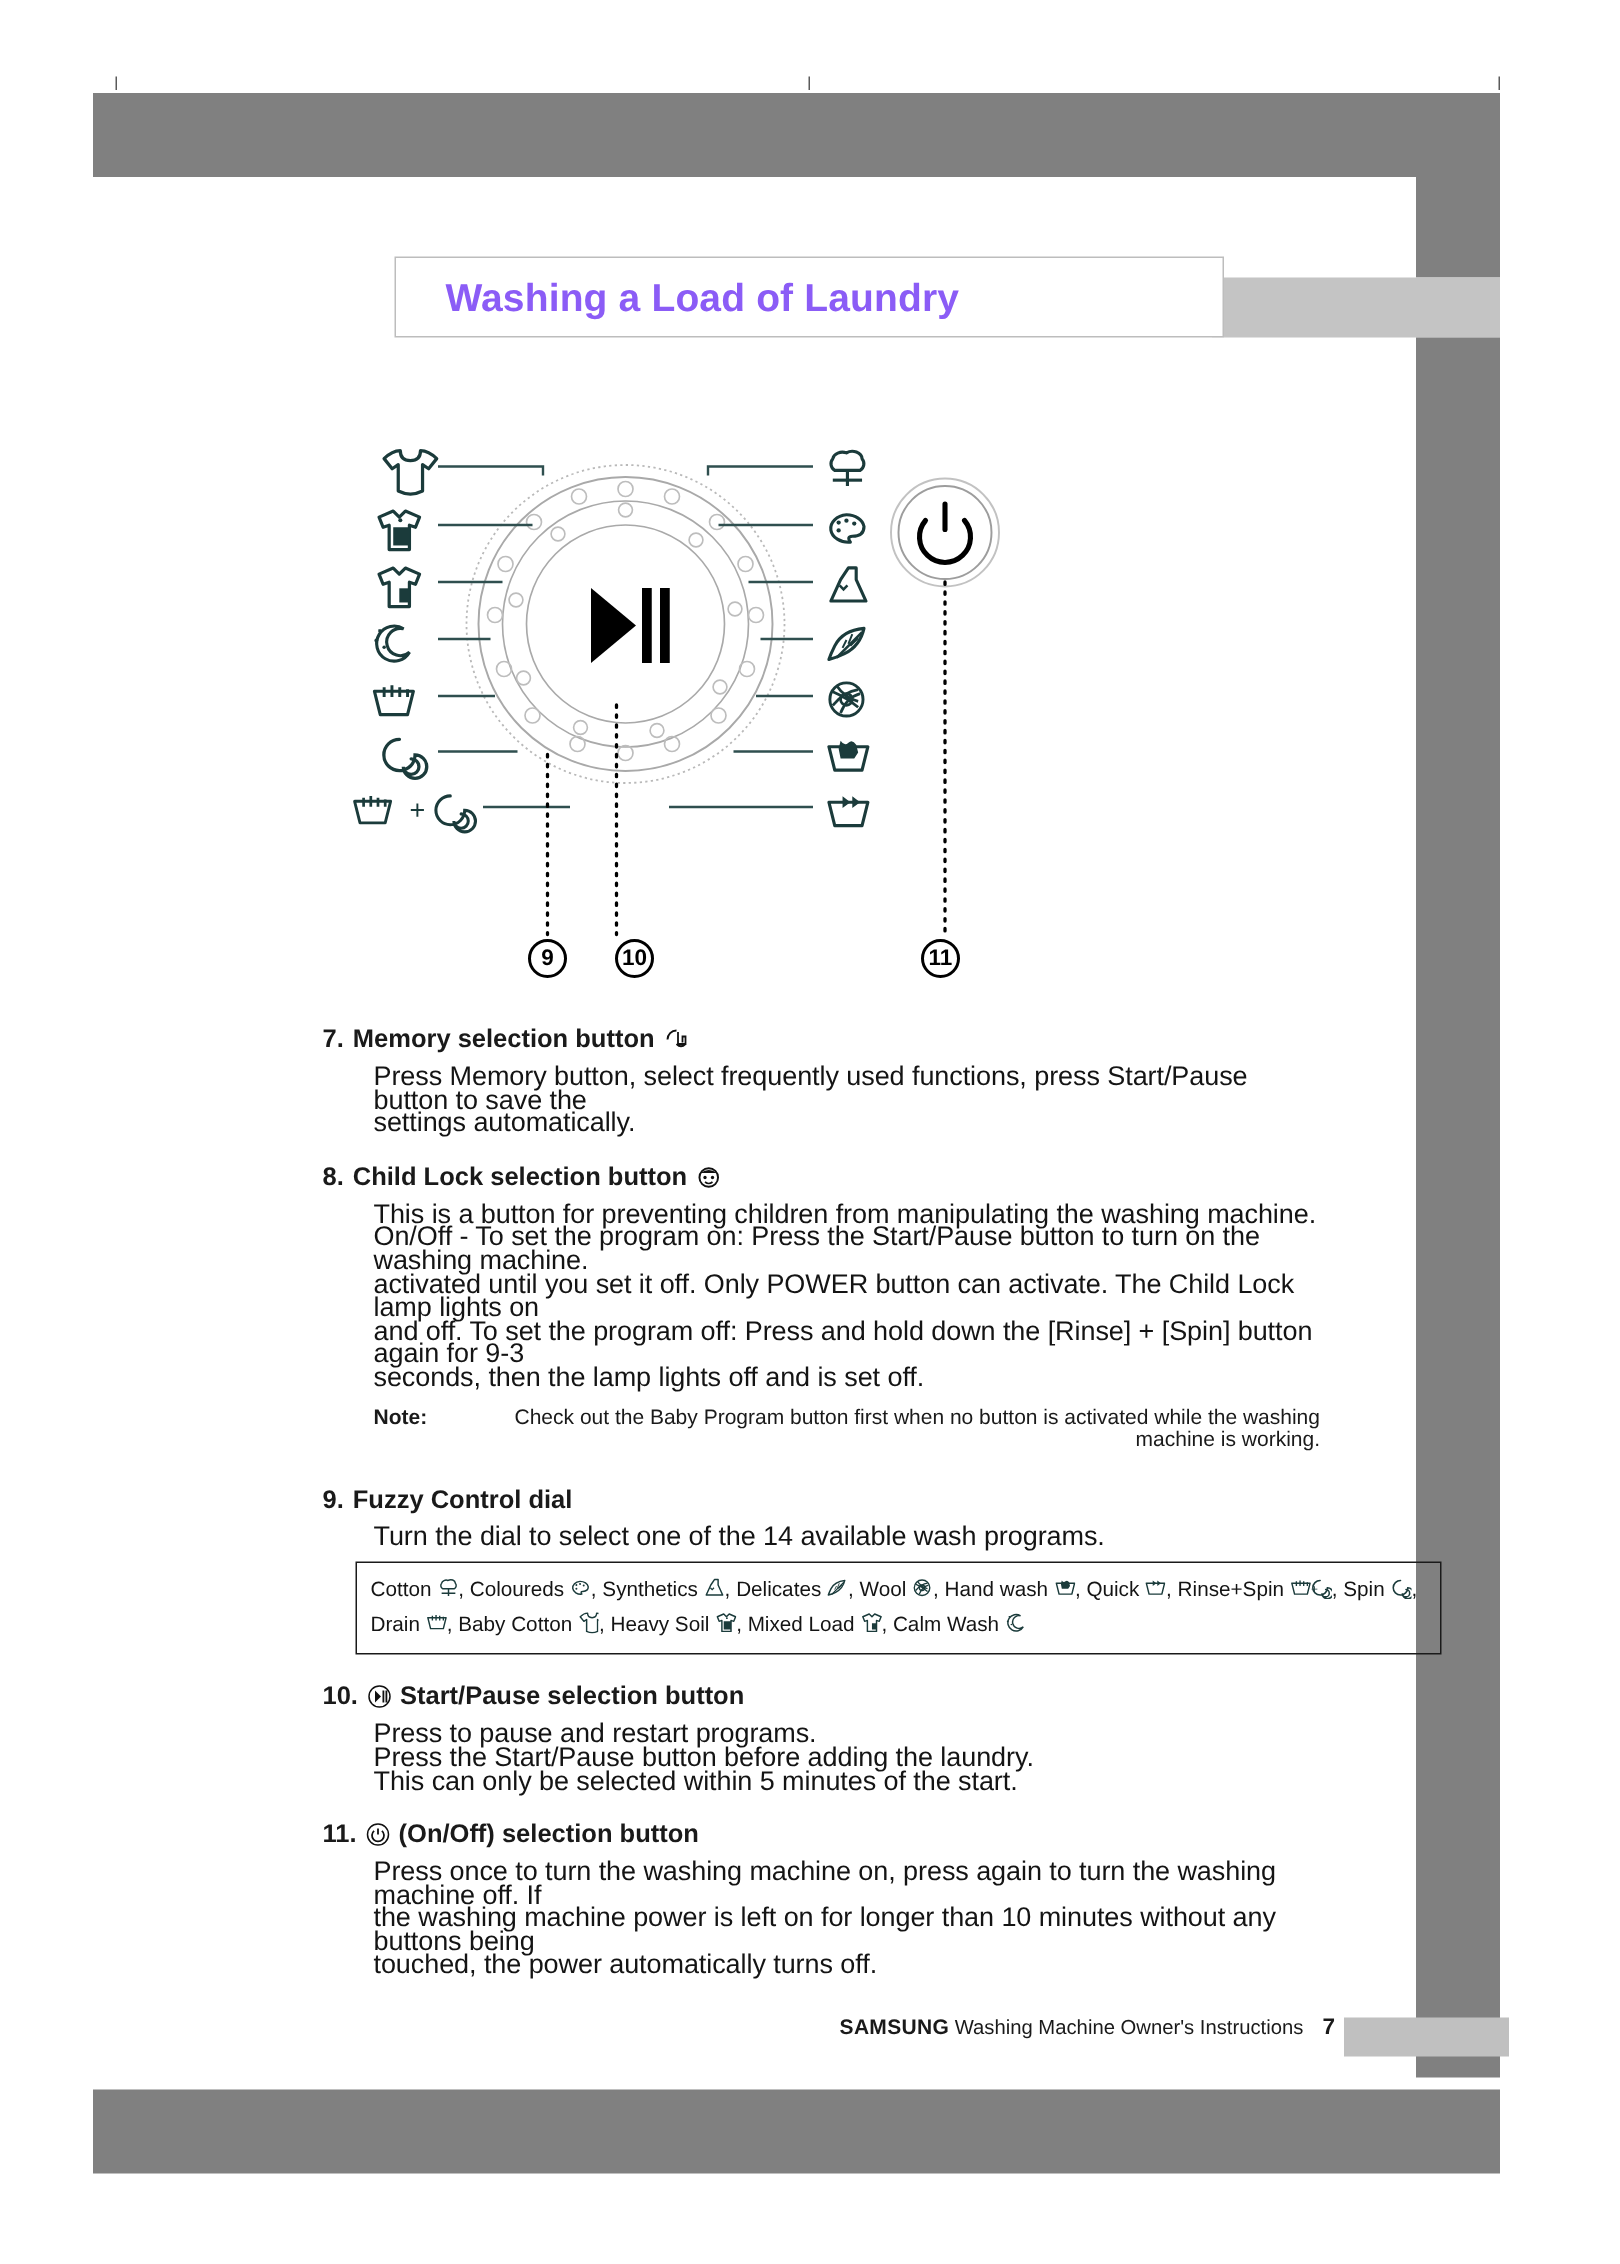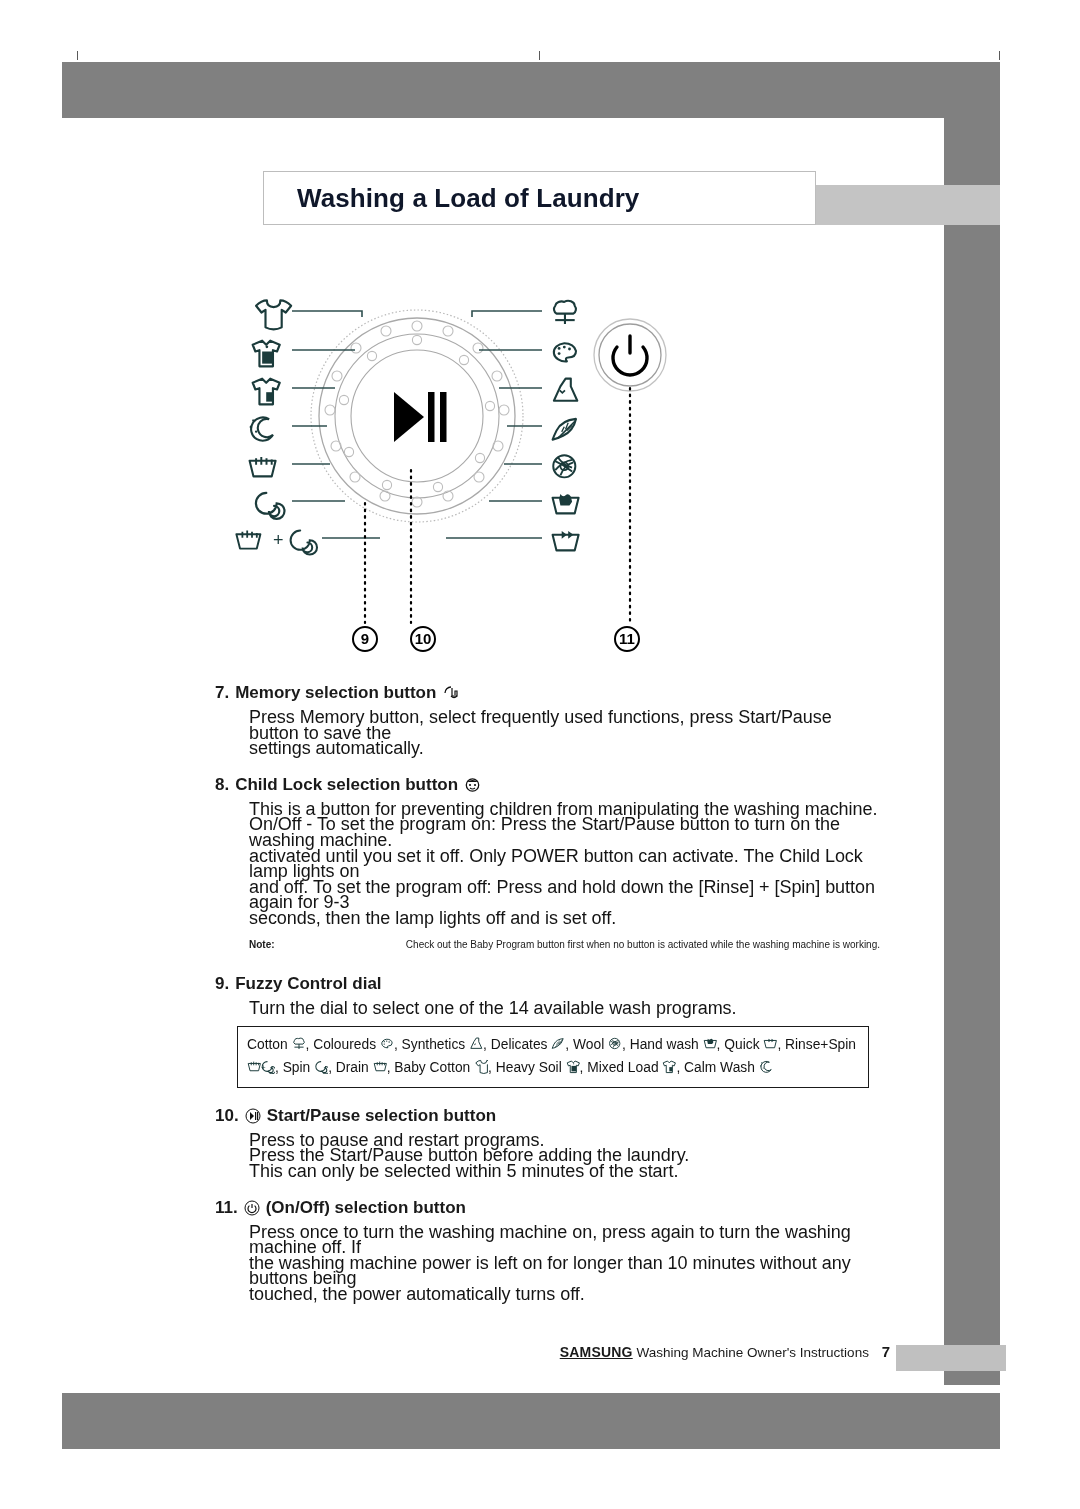--- a/index.html
+++ b/index.html
@@ -74,21 +74,21 @@
     border: 1px solid #bdbdbd;
     box-sizing: border-box;
     display: flex;
     align-items: center;
   }
   .title-plate h1 {
     margin: 0 0 0 33px;
     font-size: 26px;
     font-weight: bold;
     letter-spacing: .1px;
-    color: #0f172a;
+    color: #8b5cf6;
     font-family: "Liberation Sans", sans-serif;
   }
 
   
   #diagram {
     position: absolute;
     left: 232px; top: 288px;
     width: 470px; height: 370px;
   }
   #diagram svg { display: block; }
@@ -144,32 +144,32 @@
     color: #141414;
     letter-spacing: -0.05px;
   }
   .para + .para { margin-top: 0; }
   .block-gap-18 { height: 18px; }
   .block-gap-22 { height: 22px; }
 
   .note-row {
     margin: 10px 0 0 34px;
     display: flex;
-    font-size: 10px;
+    font-size: 14px;
     line-height: 15.6px;
   }
   .note-label {
     font-weight: bold;
     flex: 0 0 52px;
   }
   .note-body { flex: 1 1 auto; text-align: right; }
 
   .prog-box {
     margin: 9px 0 0 22px;
-    width: 632px;
+    width: 724px;
     border: 1px solid #1a1a1a;
     box-sizing: border-box;
     padding: 6px 9px 8px 9px;
     font-size: 13.8px;
     line-height: 23px;
     color: #141414;
   }
   .prog-box .ic { font-size: 13px; }
 
   
@@ -177,21 +177,21 @@
 
   
   #footer {
     position: absolute;
     left: 0; top: 1343px;
     width: 890px;
     text-align: right;
     font-size: 13.5px;
     color: #1a1a1a;
   }
-  #footer .brand { font-weight: bold; letter-spacing: .2px; font-size: 14px; text-decoration: underline; }
+  #footer .brand { font-weight: bold; letter-spacing: .2px; font-size: 14px; }
   #footer .pg { font-weight: bold; margin-left: 9px; font-size: 15px; }
 </style>
 </head>
 <body>
 
 <div id="page-frame">
   <div class="crop-mark crop-left"></div>
   <div class="crop-mark crop-mid"></div>
   <div class="crop-mark crop-right"></div>
   <div class="band-top"></div>

